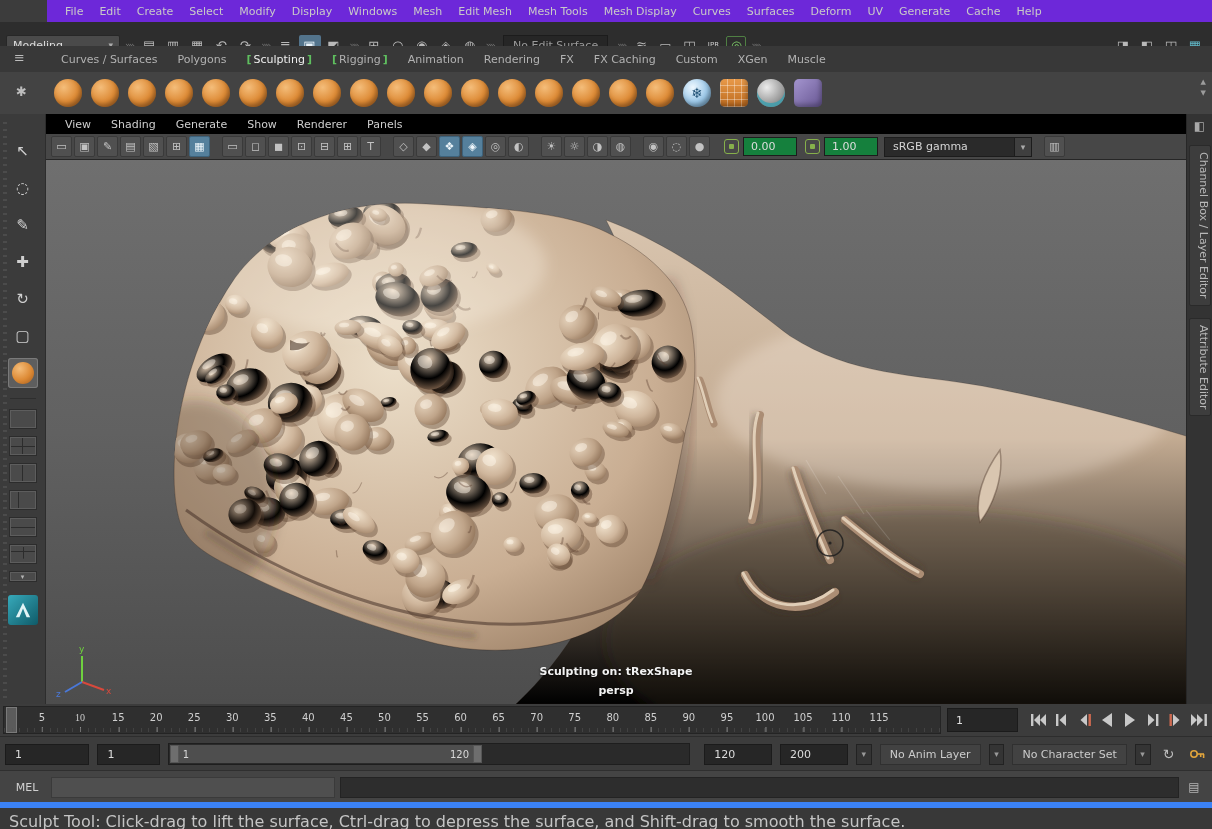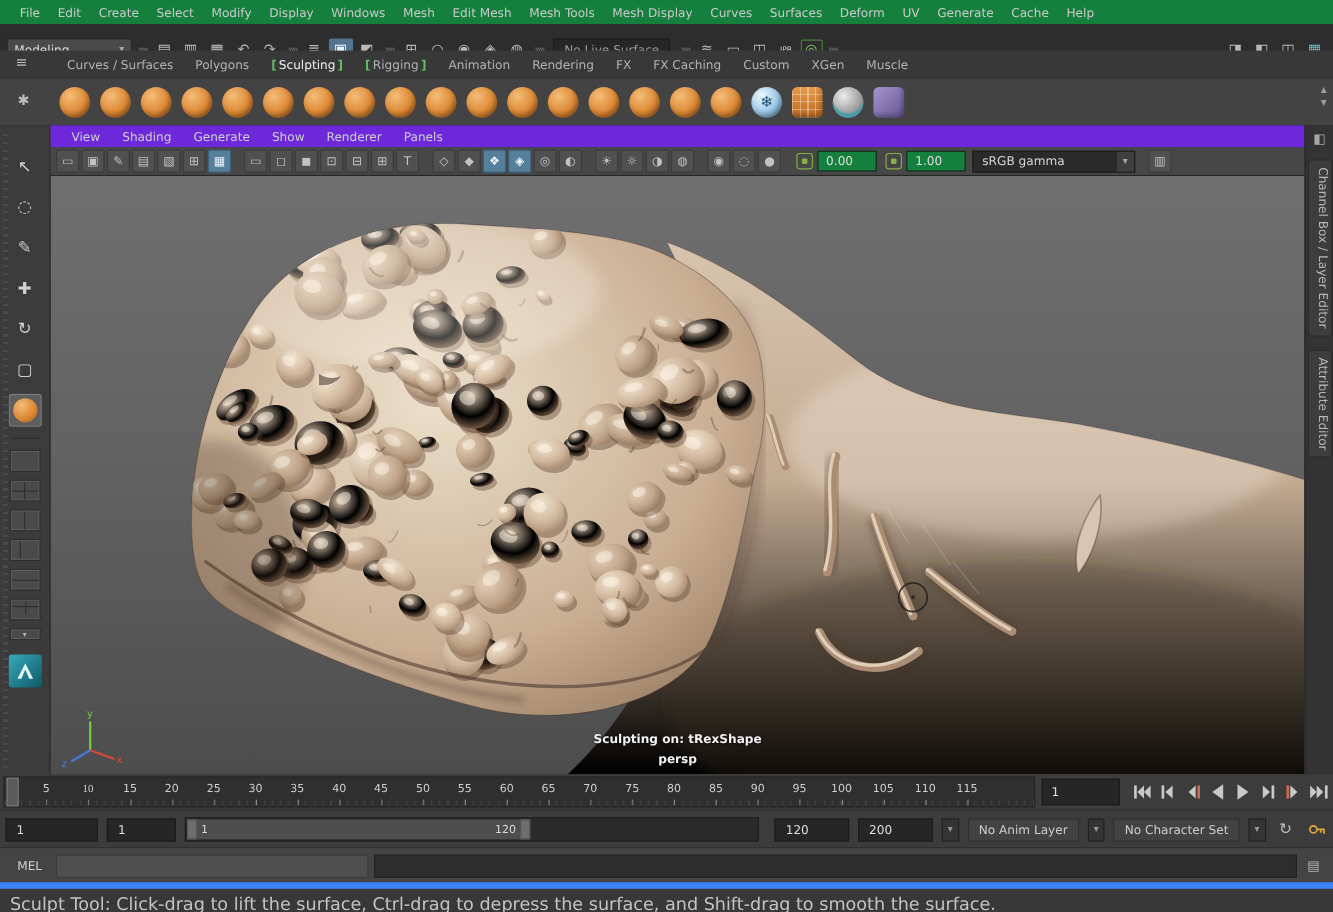--- a/index.html
+++ b/index.html
@@ -2,21 +2,21 @@
 <html><head>
 <meta charset="utf-8">
 <style>
   html,body{margin:0;padding:0;background:#222;}
   #app{position:relative;width:1212px;height:829px;overflow:hidden;background:#3c3c3c;
        font-family:"DejaVu Sans","Liberation Sans",sans-serif;font-size:11px;color:#c8c8c8;
        -webkit-user-select:none;user-select:none;}
   .abs{position:absolute;left:0;right:0;}
 
   
-  #menubar{top:0;height:22px;background:#15803d;display:flex;align-items:center;padding-left:10px;}
+  #menubar{top:0;height:22px;background:#6d28d9;display:flex;align-items:center;padding-left:10px;margin-left:47px;}
   .menu-item{padding:3px 8px;color:#c9c9c9;white-space:nowrap;cursor:default;}
 
   
   #statusline{top:22px;height:24px;background:#2d2d2d;border-bottom:1px solid #1f1f1f;
               display:flex;align-items:center;padding:11px 6px;gap:2px;}
   .mode-select{background:#4a4a4a;border:1px solid #272727;border-radius:2px;height:18px;
                display:flex;align-items:center;justify-content:space-between;padding:0 6px;width:100px;color:#ddd;}
   .mode-select .caret{color:#aaa;font-size:9px;margin-left:8px;}
   .sl-div{color:#777;font-size:10px;padding:0 3px;letter-spacing:-2px;}
   .sicon{width:22px;height:20px;display:flex;align-items:center;justify-content:center;
@@ -77,21 +77,21 @@
   .lay.vsplit{background:linear-gradient(#2c2c2c,#2c2c2c) 50% 0/1px 100% no-repeat,#4a4a4a;}
   .lay.hsplit{background:linear-gradient(#2c2c2c,#2c2c2c) 0 50%/100% 1px no-repeat,#4a4a4a;}
   .lay.lsplit{background:linear-gradient(#2c2c2c,#2c2c2c) 33% 0/1px 100% no-repeat,#4a4a4a;}
   .lay.tsplit{background:linear-gradient(#2c2c2c,#2c2c2c) 0 35%/100% 1px no-repeat,
               linear-gradient(#2c2c2c,#2c2c2c) 55% 35%/1px 65% no-repeat,#4a4a4a;}
   .lay.menu{height:9px;display:flex;align-items:center;justify-content:center;color:#b5b5b5;font-size:7px;}
   .maya-logo{width:30px;height:30px;border-radius:3px;margin-top:6px;
              background:linear-gradient(135deg,#37aabb,#0f5a68);display:flex;align-items:center;justify-content:center;}
 
   
-  #vp-menu{position:absolute;left:46px;top:114px;width:1140px;height:20px;background:#6d28d9;
+  #vp-menu{position:absolute;left:46px;top:114px;width:1140px;height:20px;background:#000000;
            display:flex;align-items:center;gap:2px;padding-left:10px;box-sizing:border-box;}
   .vp-menu-item{padding:2px 9px;color:#cecece;}
   #vp-toolbar{position:absolute;left:46px;top:134px;width:1140px;height:26px;background:#474747;
               border-bottom:1px solid #262626;display:flex;align-items:center;padding:0 5px;gap:2px;box-sizing:border-box;}
   .vicon{width:19px;height:19px;display:flex;align-items:center;justify-content:center;
          background:#505050;border:1px solid #3a3a3a;border-radius:2px;color:#c2c2c2;font-size:11px;flex:0 0 auto;}
   .vicon.active{background:#55809c;border-color:#3d627b;color:#eef6fb;}
   .vsep{width:8px;flex:0 0 auto;}
   .expicon{width:13px;height:13px;border:1px solid #86b04b;border-radius:3px;margin:0 2px;
            display:flex;align-items:center;justify-content:center;flex:0 0 auto;}
@@ -203,21 +203,21 @@
       <span class="sicon">≣</span>
       <span class="sicon active">▣</span>
       <span class="sicon">◩</span>
       <span class="sl-div">»»</span>
       <span class="sicon">⊞</span>
       <span class="sicon">◠</span>
       <span class="sicon">◉</span>
       <span class="sicon">◈</span>
       <span class="sicon">◍</span>
       <span class="sl-div">»»</span>
-      <div class="live-field">No Live Surface</div>
+      <div class="live-field">No Edit Surface</div>
       <span class="sl-div">»»</span>
       <span class="sicon">≋</span>
       <span class="sicon">▭</span>
       <span class="sicon">◫</span>
       <span class="sicon txticon">IPR</span>
       <span class="sicon tint-green">◎</span>
       <span class="sl-div">»»</span>
       <span class="sl-spacer"></span>
       <span class="sicon">◨</span>
       <span class="sicon">◧</span>

